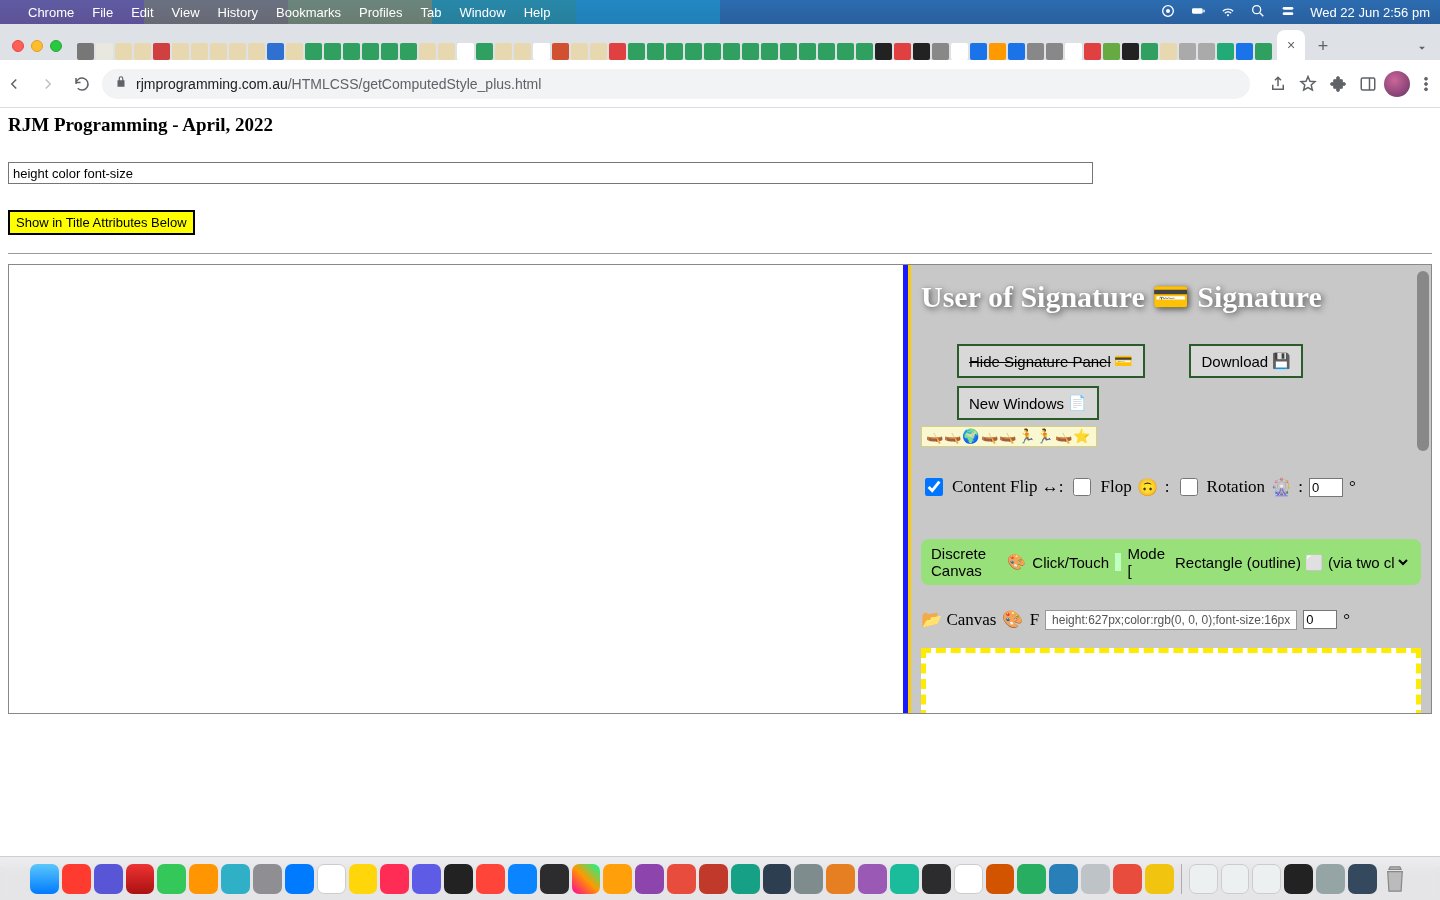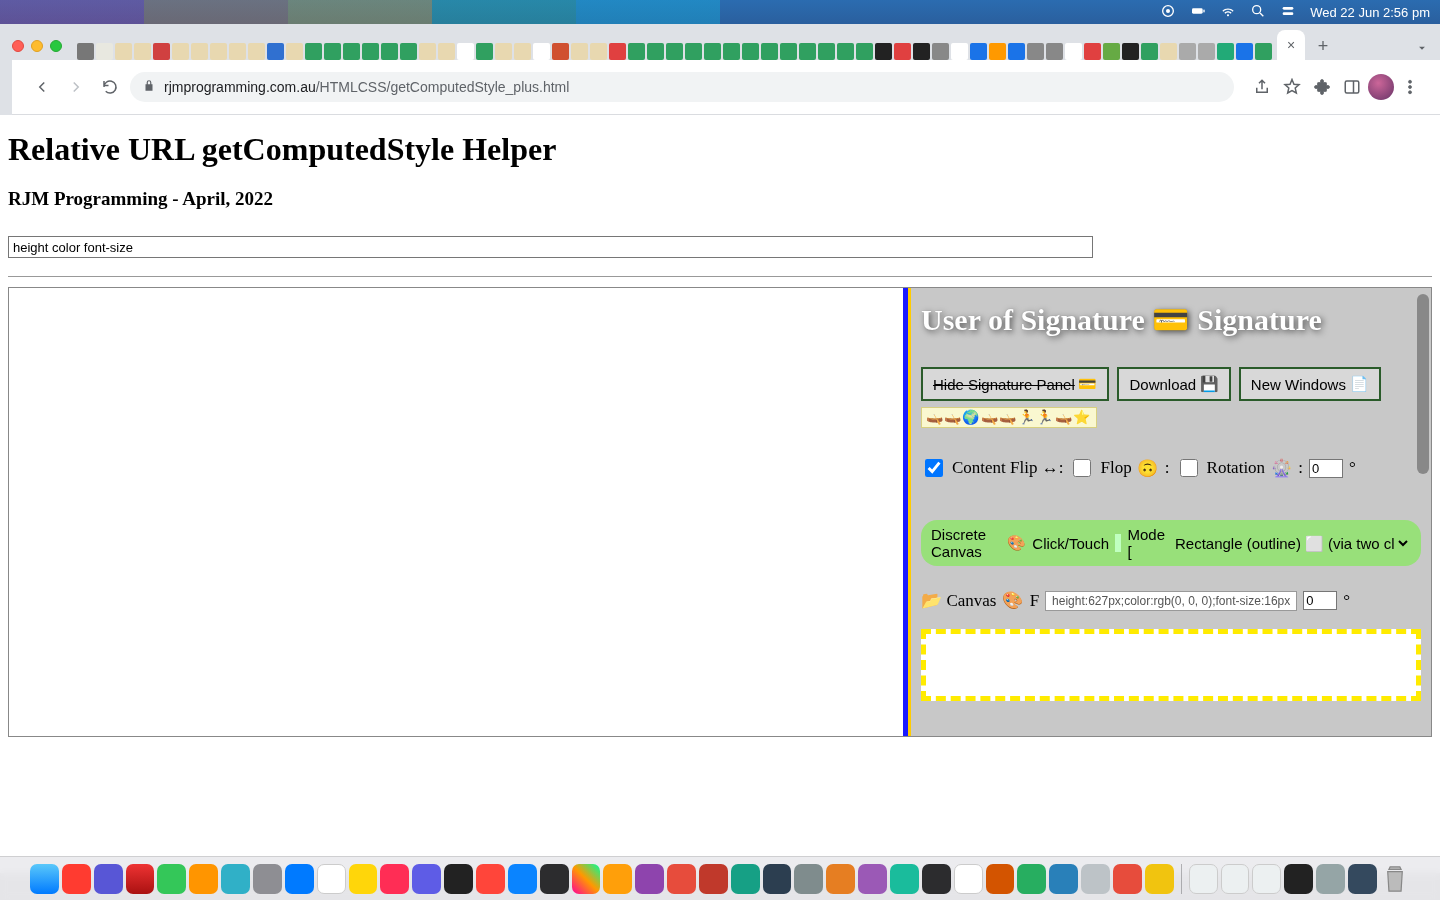--- a/index.html
+++ b/index.html
@@ -49,23 +49,22 @@
   .active-tab {
     background: #fff; height: 30px; min-width: 28px; border-radius: 8px 8px 0 0;
     display: flex; align-items: center; justify-content:center; padding: 0 8px; font-size: 12px;
     position: relative;
   }
   .active-tab .x { color:#5f6368; font-size:14px;}
   .newtab { width:28px; height:28px; display:flex; align-items:center; justify-content:center; color:#5f6368; font-size:18px; cursor:pointer;}
   .tab-overflow { margin-left:auto; width:24px; height:24px; display:flex; align-items:center; justify-content:center; color:#5f6368;}
 
   .toolbar {
-    height: 55px; background:#fff; display:flex; align-items:center; padding: 0 16px; gap:6px;
+    height: 48px; background:#fff; display:flex; align-items:center; padding: 0 0; gap:6px;
     border-bottom:1px solid #dadce0;
-    margin-left:12px;
   }
   .toolbar .ticon { width:28px; height:28px; display:flex; align-items:center; justify-content:center; color:#5f6368; border-radius:50%; }
   .toolbar .ticon svg { width:18px; height:18px; fill:#5f6368; stroke:#5f6368;}
   .toolbar .ticon.dim svg { fill:#bdc1c6; stroke:#bdc1c6;}
   .omnibox {
     flex:1; height:30px; background:#f1f3f4; border-radius:15px; display:flex; align-items:center;
     padding: 0 12px; gap:8px; color:#202124; font-size:14px;
   }
   .omnibox .lock svg { width:14px; height:14px; fill:#5f6368;}
   .omnibox .url .host { color:#202124; }
@@ -102,38 +101,38 @@
   .sigpanel .scrollbar { position:absolute; right:2px; top:6px; bottom:6px; width:12px; background:transparent;}
   .sigpanel .scrollbar .thumb { position:absolute; top:0; width:12px; height:180px; background:#888; border-radius:6px;}
   .sig-title {
     font-size: 30px; font-weight:bold; color:#fff;
     text-shadow: 2px 2px 6px rgba(0,0,0,0.6), 0 0 1px #999;
     margin-bottom: 30px;
   }
   .sig-btnrow { display:flex; gap:8px; flex-wrap:wrap; margin-bottom:4px;}
   .sig-btn {
     border:2px solid #2a5b2a; background:#d8d8d8; padding:6px 10px; font-size:15px;
-    font-family: Arial; cursor:pointer; display:inline-flex; align-items:center; gap:4px;
+    font-family: Arial; cursor:pointer; display:inline-flex; align-items:center; gap:4px;margin-left:36px;
   }
   .sig-btn .strike { text-decoration: line-through;}
   .emoji-strip {
     background:#faf8d0; border:1px solid #d8d080; padding:1px 4px; font-size:14px; letter-spacing:1px;
     display:inline-block; margin-top:2px;
   }
   .flip-row { margin:28px 0 18px 0; font-size:17px; display:flex; align-items:center; gap:6px; flex-wrap:wrap;}
   .flip-row input[type=checkbox]{ width:18px; height:18px;}
   .flip-row input.deg { width:34px; font-size:13px; padding:1px 2px; border:1px solid #767676;}
   .email-row { font-size:17px; display:flex; align-items:center; gap:6px; flex-wrap:wrap;}
   .email-row input[type=text]{ width:146px; font-size:13px; padding:1px 2px; border:1px solid #767676;}
   .plain-btn {
     border:1px solid #767676; background:#efefef; padding:3px 8px; font-size:13px; font-family:Arial; cursor:pointer;
     border-radius:3px;
   }
   .green-pill {
-    background:#98e07a; border-radius:16px; padding:6px 10px; font-size:15px; font-family:Arial;
+    background:#98e07a; border-radius:8px; padding:6px 10px; font-size:15px; font-family:Arial;
     display:flex; align-items:center; gap:6px; margin-top:40px;
   }
   .green-pill select { border:none; background:transparent; font-size:15px; font-family:Arial; max-width:240px;}
   .canvas-row { margin-top:24px; font-size:17px; display:flex; align-items:center; gap:6px;}
   .tooltip-box {
     background:#fff; border:1px solid #999; padding:2px 6px; font-size:12px; font-family:Arial;
     color:#555; white-space:nowrap;
   }
   .canvas-row input.deg { width:34px; font-size:13px; padding:1px 2px; border:1px solid #767676;}
   .dashed-yellow {
@@ -151,20 +150,33 @@
   }
   .dock .d { width:30px; height:30px; border-radius:7px; display:inline-block;}
   .dock .sep { width:1px; height:30px; background:rgba(0,0,0,0.25); margin:0 4px;}
   .dock .trash { width:30px; height:34px;}
 </style>
 </head>
 <body>
 
 <div class="menubar">
   <div class="rainbow"></div>
+  <div class="left">
+    <span class="apple"></span>
+    <span>Chrome</span>
+    <span>File</span>
+    <span>Edit</span>
+    <span>View</span>
+    <span>History</span>
+    <span>Bookmarks</span>
+    <span>Profiles</span>
+    <span>Tab</span>
+    <span>Window</span>
+    <span>Help</span>
+  </div>
   <div class="right">
     <span class="status-icon"><svg viewBox="0 0 24 24">
           <circle cx="12" cy="12" r="8" fill="none" stroke="#fff" stroke-width="2"></circle>
           <circle cx="12" cy="12" r="3"></circle>
         </svg></span>
     <span class="status-icon"><svg viewBox="0 0 24 24">
           <rect x="3" y="8" width="16" height="8" rx="2" fill="#fff"></rect>
           <rect x="20" y="10" width="2" height="4" fill="#fff"></rect>
         </svg></span>
     <span class="status-icon"><svg viewBox="0 0 24 24">
@@ -320,25 +332,27 @@
             <circle cx="12" cy="5" r="2"></circle>
             <circle cx="12" cy="12" r="2"></circle>
             <circle cx="12" cy="19" r="2"></circle>
           </svg>
         </div>
     </div>
   </div>
 </div>
 
 <div class="page">
-  <h1>Relative URL getComputedStyle Helper</h1>
   <h3>RJM Programming - April, 2022</h3>
 
   <div class="row">
     <input class="wide" type="text" value="height color font-size" style="">
+  </div>
+  <div class="row" style="margin-top:26px;">
+    <button class="yellow-btn">Show in Title Attributes Below</button>
   </div>
   <hr>
 
   <div class="iframe-wrap">
     <div class="canvas-area"></div>
     <div class="vbar-blue"></div>
     <div class="vbar-orange"></div>
     <div class="sigpanel">
       <div class="sig-title">
         <span>User of Signature </span><span>💳</span><span> Signature</span>

